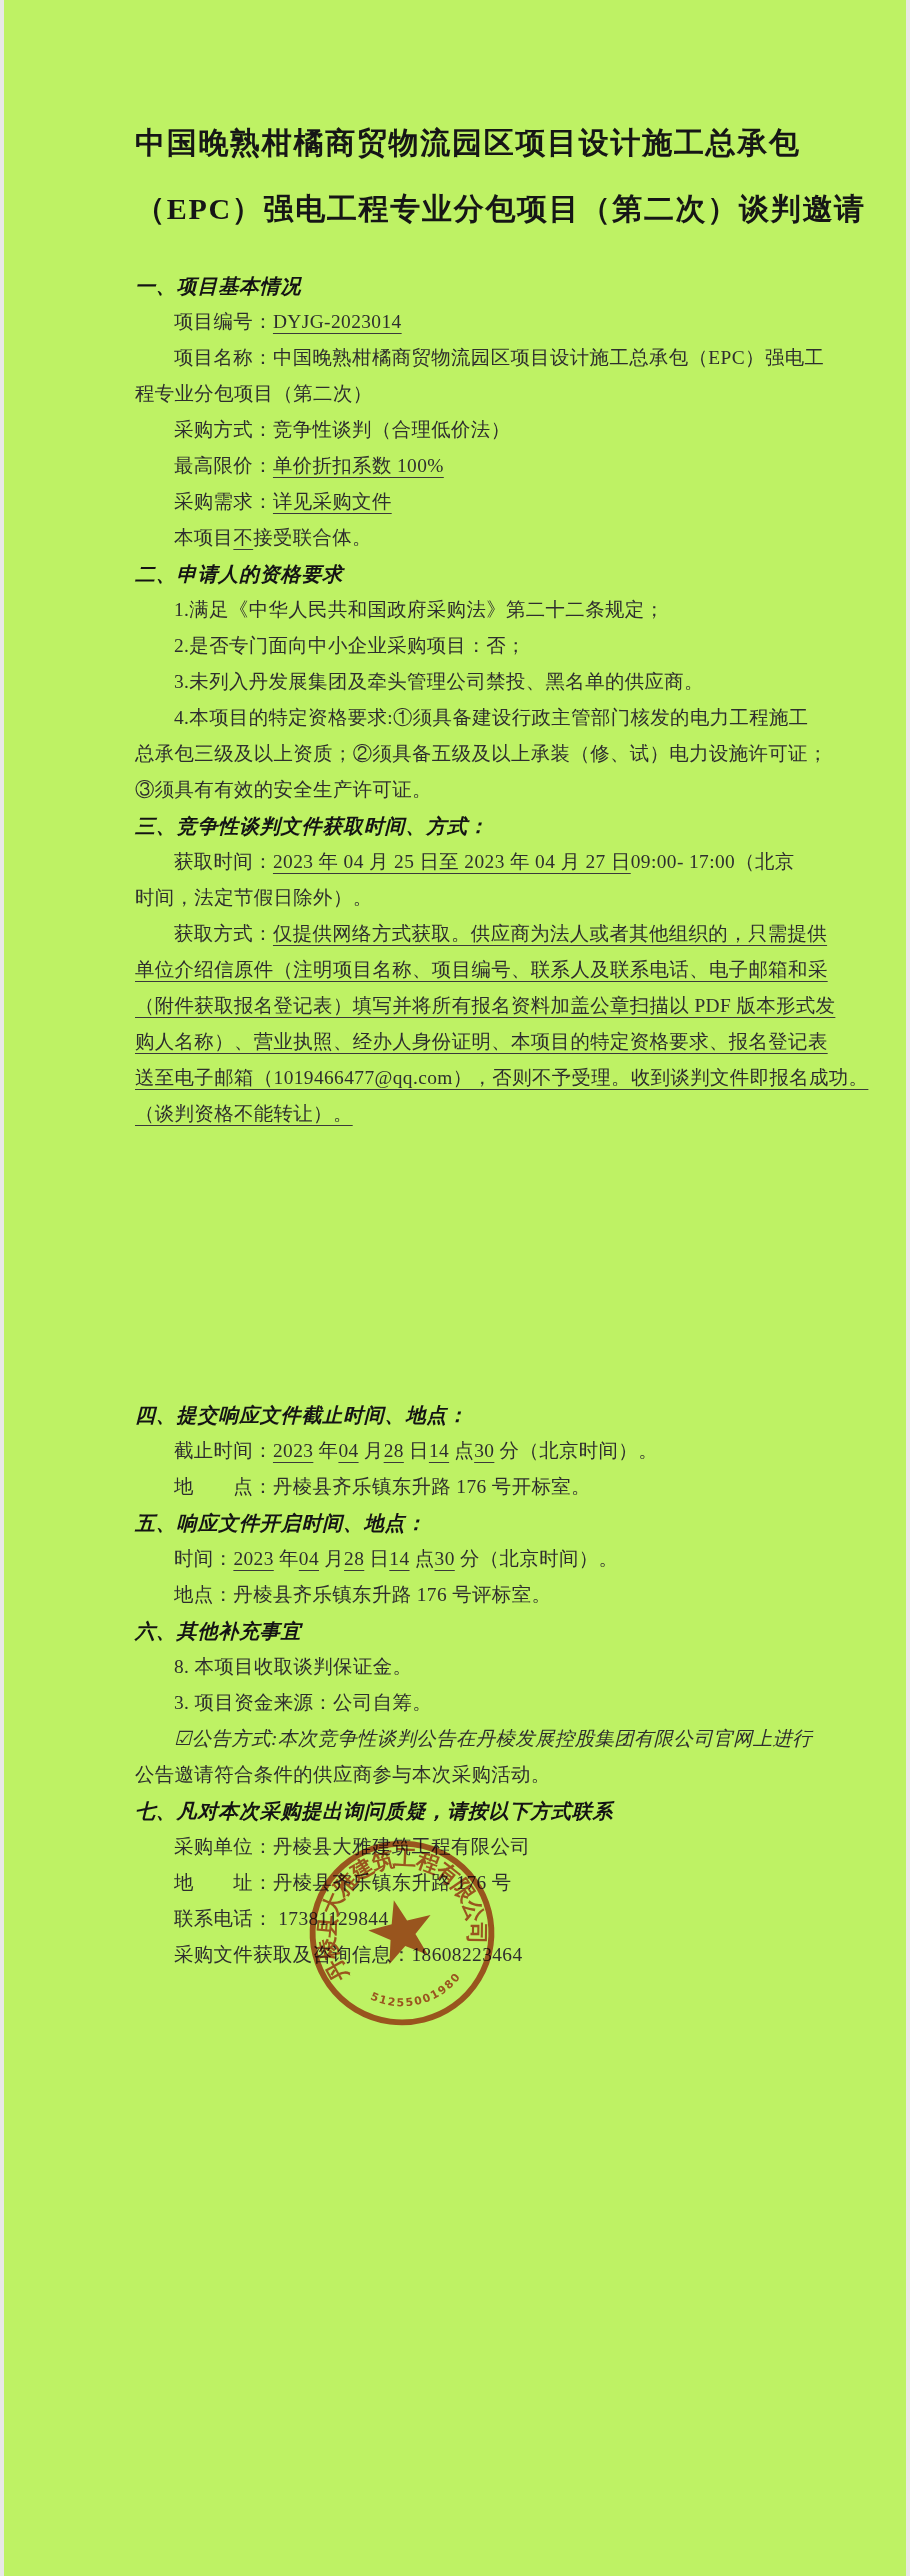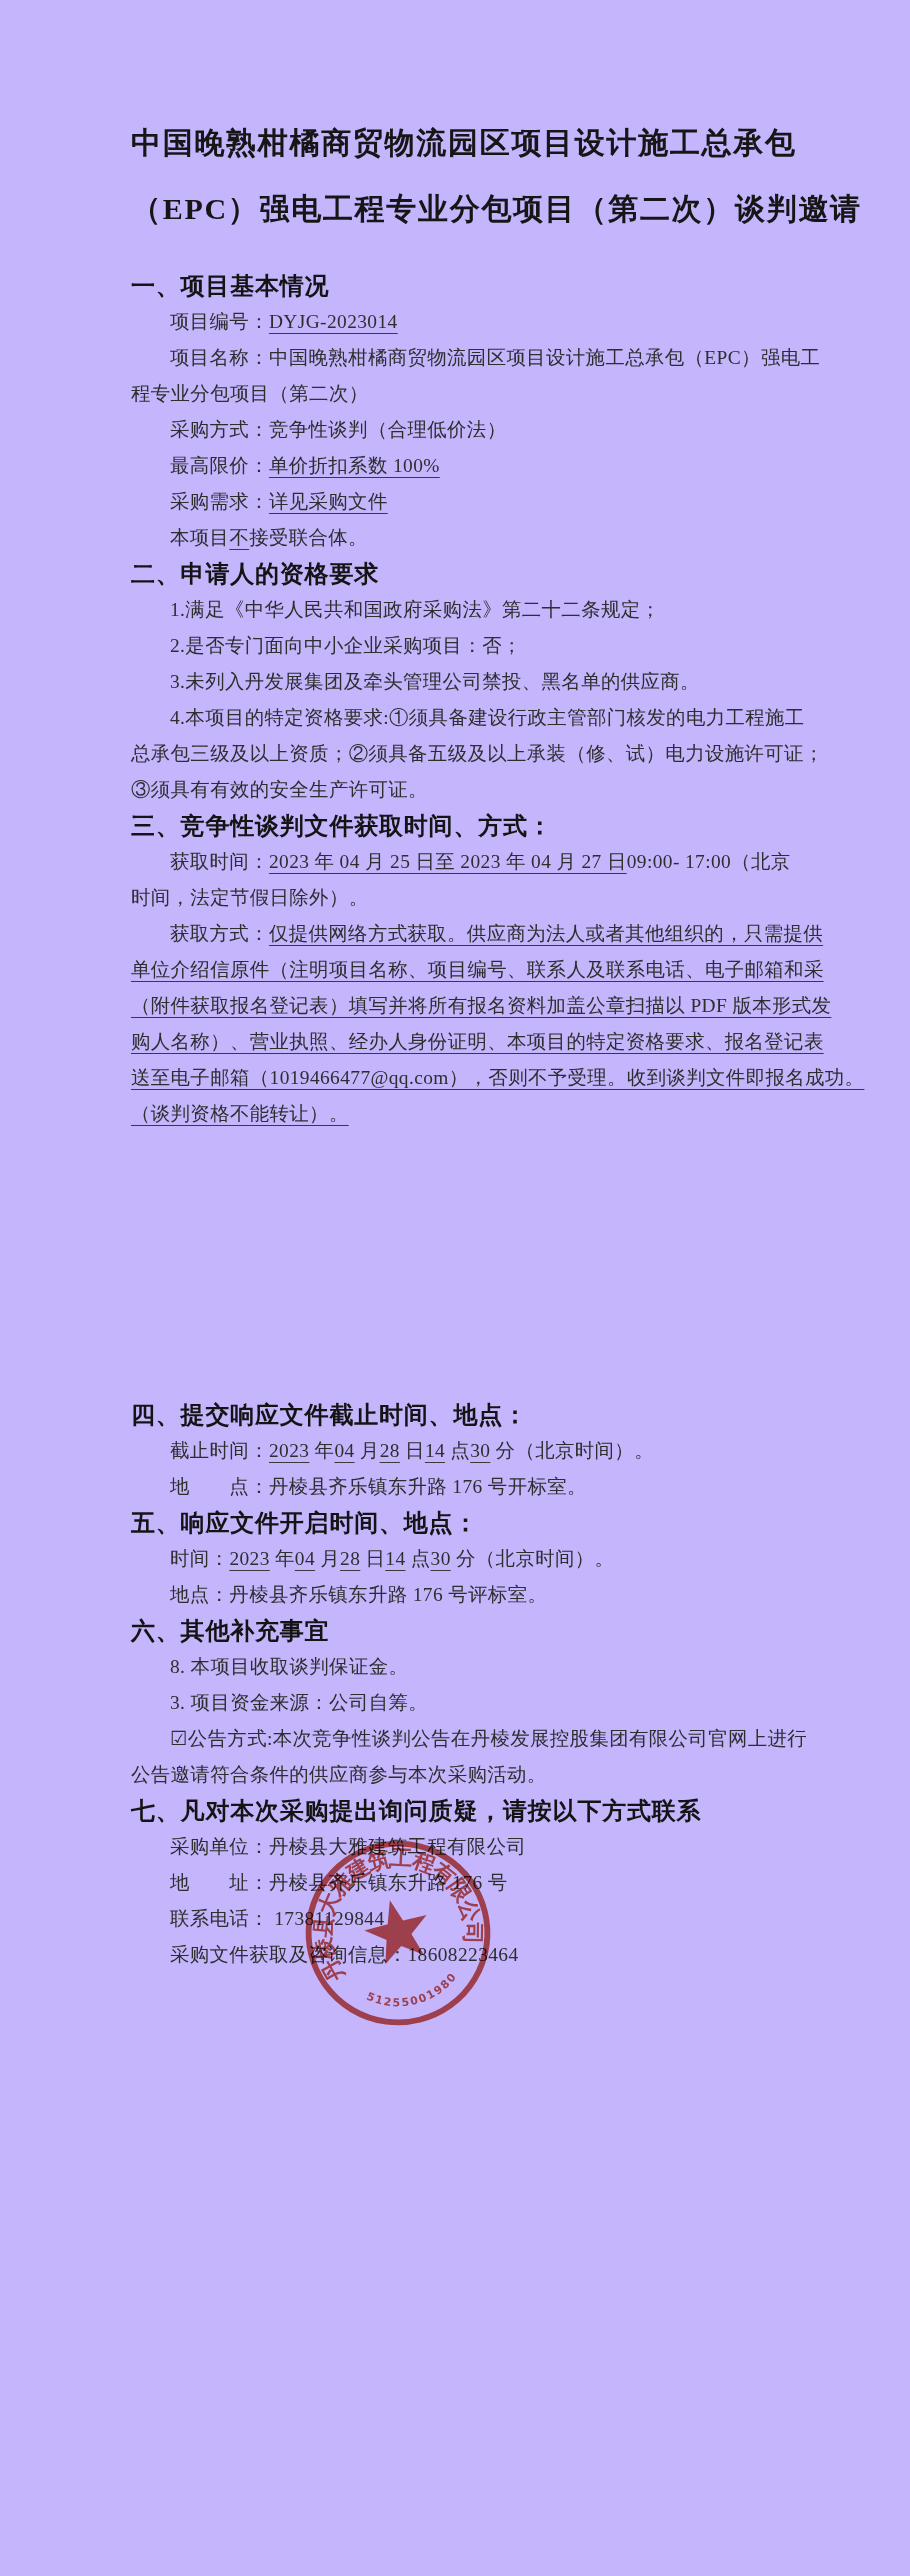--- a/index.html
+++ b/index.html
@@ -1,24 +1,23 @@
 <!DOCTYPE html>
 <html style="font-size:13.5px"><head>
 <meta charset="utf-8">
 <style>
   html,body{margin:0;padding:0;background:#e8e8e6;}
   .page{
     position:relative;
     width:902px;height:2576px;
     margin:0 auto;
-    background:#c4b5fd;
+    background:#bef264;
     overflow:hidden;
     font-family:"Liberation Serif","DejaVu Serif",serif;
     color:#2e2e2e;
-    padding-left:8px;
   }
   .content{
     position:absolute;
     left:131px;top:0;
     width:662px;
   }
   .doc-title{
     padding-top:110px;
     margin-bottom:26px;
     text-align:center;
@@ -33,24 +32,25 @@
     font-size:19.4px;
     line-height:36px;
     white-space:nowrap;
     letter-spacing:0.4px;
   }
   .line.indent{padding-left:39px;}
   .heading{
     font-family:"DejaVu Sans","Liberation Sans",sans-serif;
     font-weight:bold;
     color:#141414;
-    font-size:24px;
+    font-size:20px;
     line-height:36px;
     letter-spacing:0.8px;
     white-space:nowrap;
+    font-style:italic;
   }
   .u{
     text-decoration:underline;
     text-decoration-thickness:1.3px;
     text-underline-offset:5px;
     text-decoration-color:#3a3a3a;
   }
   .gap{width:100%;}
   .seal{
     position:absolute;
@@ -103,21 +103,21 @@
         <div class="gap" style="height: 265px;"></div>
         <p class="heading" style="margin: 0px;"><span>四、提交响应文件截止时间、地点：</span></p>
         <p class="line indent" style="margin: 0px;"><span>截止时间：</span><span class="u">2023</span><span> 年</span><span class="u">04</span><span> 月</span><span class="u">28</span><span> 日</span><span class="u">14</span><span> 点</span><span class="u">30</span><span> 分（北京时间）。</span></p>
         <p class="line indent" style="margin: 0px;"><span>地　　点：丹棱县齐乐镇东升路 176 号开标室。</span></p>
         <p class="heading" style="margin: 0px;"><span>五、响应文件开启时间、地点：</span></p>
         <p class="line indent" style="margin: 0px;"><span>时间：</span><span class="u">2023</span><span> 年</span><span class="u">04</span><span> 月</span><span class="u">28</span><span> 日</span><span class="u">14</span><span> 点</span><span class="u">30</span><span> 分（北京时间）。</span></p>
         <p class="line indent" style="margin: 0px;"><span>地点：丹棱县齐乐镇东升路 176 号评标室。</span></p>
         <p class="heading" style="margin: 0px;"><span>六、其他补充事宜</span></p>
         <p class="line indent" style="margin: 0px;"><span>8.  本项目收取谈判保证金。</span></p>
         <p class="line indent" style="margin: 0px;"><span>3.  项目资金来源：公司自筹。</span></p>
-        <p class="line indent" style="margin: 0px;"><span>☑公告方式:本次竞争性谈判公告在丹棱发展控股集团有限公司官网上进行</span></p>
+        <p class="line indent" style="margin: 0px; font-style: italic;"><span>☑公告方式:本次竞争性谈判公告在丹棱发展控股集团有限公司官网上进行</span></p>
         <p class="line" style="margin: 0px;"><span>公告邀请符合条件的供应商参与本次采购活动。</span></p>
         <p class="heading" style="margin: 0px;"><span>七、凡对本次采购提出询问质疑，请按以下方式联系</span></p>
         <p class="line indent" style="margin: 0px;"><span>采购单位：丹棱县大雅建筑工程有限公司</span></p>
         <p class="line indent" style="margin: 0px;"><span>地　　址：丹棱县齐乐镇东升路 176 号</span></p>
         <p class="line indent" style="margin: 0px;"><span>联系电话：  17381129844</span></p>
         <p class="line indent" style="margin: 0px;"><span>采购文件获取及咨询信息：18608223464</span></p>
       </div>
   </div>
 
   <svg class="seal" viewBox="0 0 230 230">

